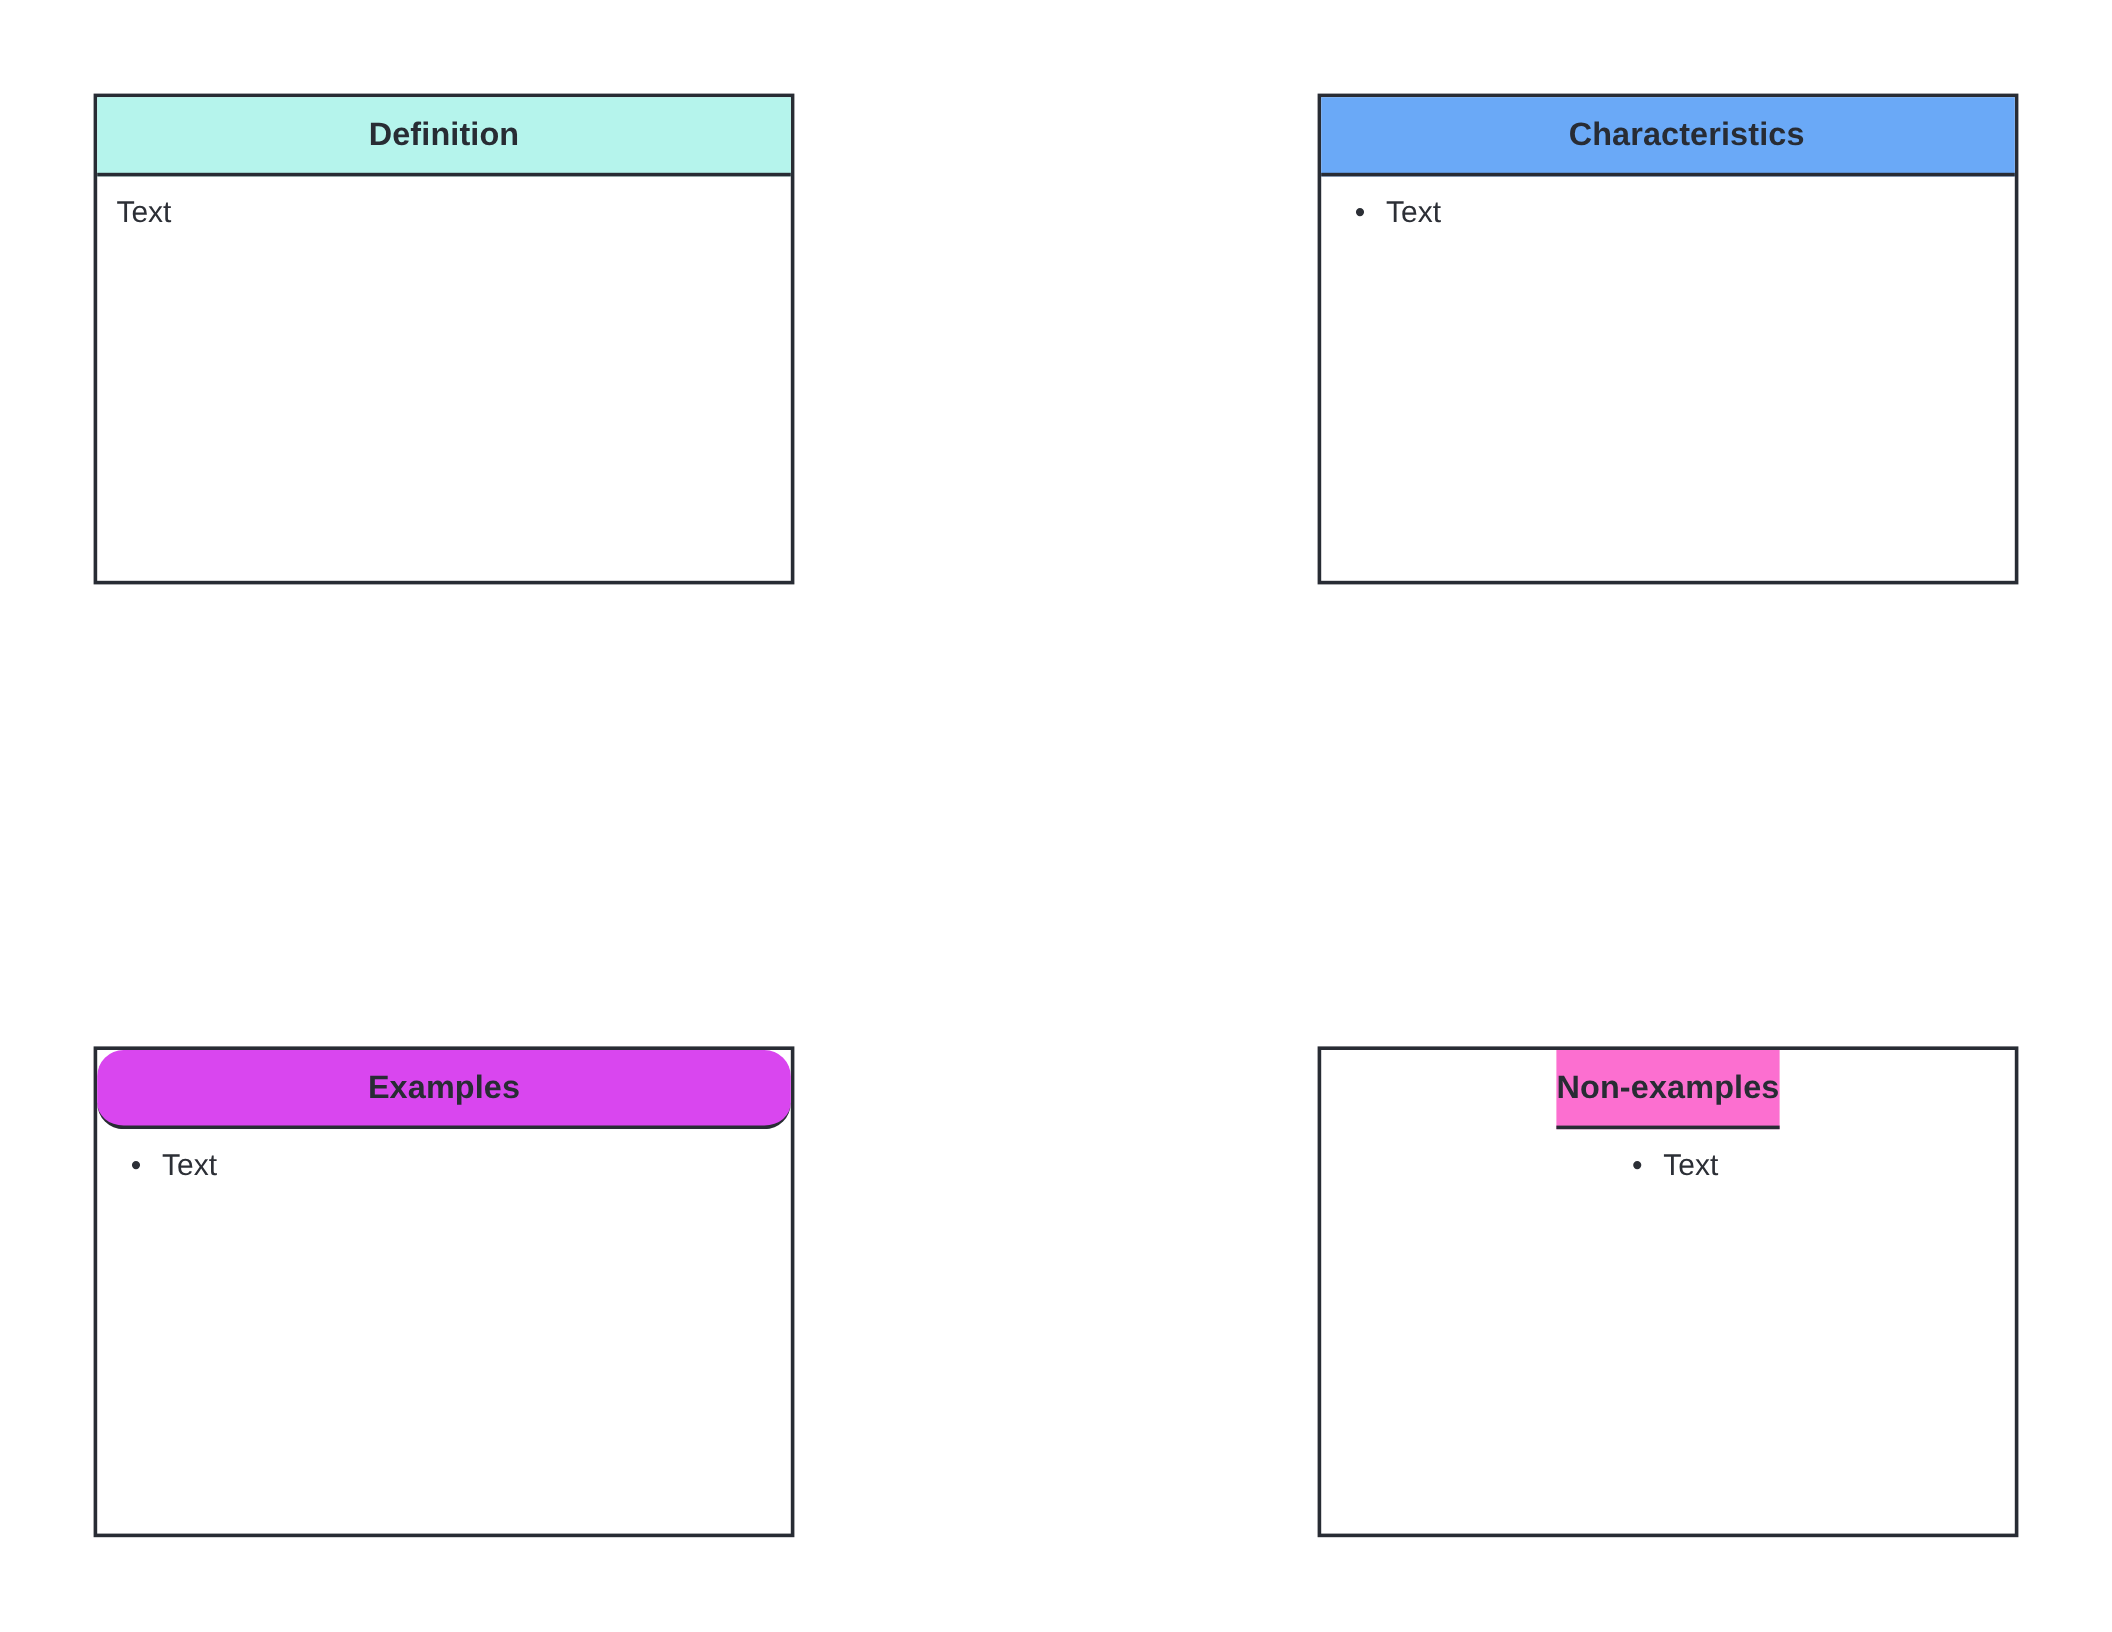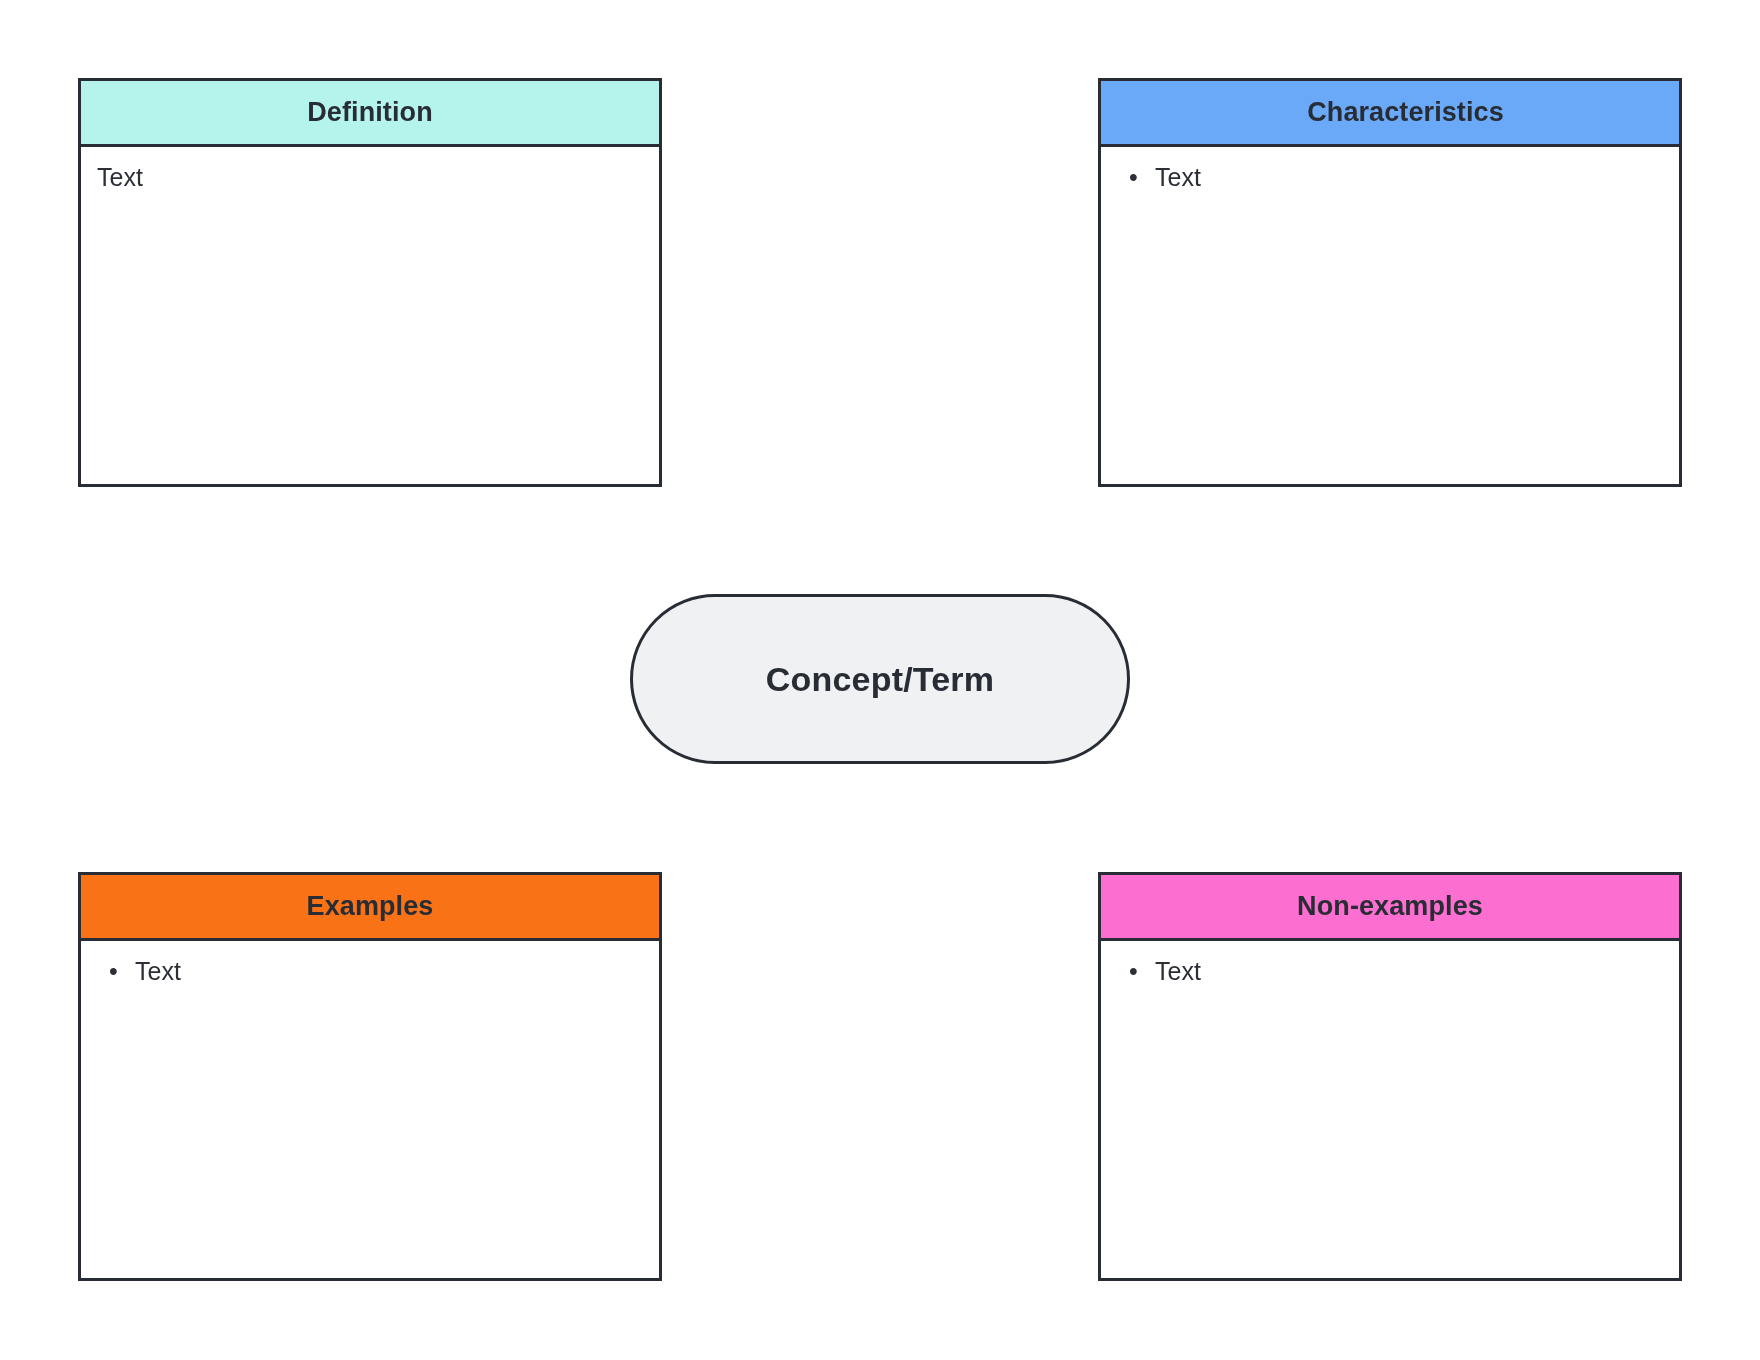--- a/index.html
+++ b/index.html
@@ -136,37 +136,34 @@
     <div class="quad-body">
       <ul class="body-list">
         <li>
           <span class="bullet-dot">•</span>
           <span class="bullet-text">Text</span>
         </li>
       </ul>
     </div>
   </div>
 
-  <div id="concept-oval" style="background-color: rgb(240, 241, 243); border-color: rgb(40, 44, 52);">
-    <span class="concept-label">Concept/Term</span>
-  </div>
 
   <div class="quad" id="quad-examples" style="border-color: rgb(40, 44, 52);">
-    <div class="quad-header" style="background-color: #f97316; border-bottom-color: rgb(40, 44, 52);">Examples</div>
+    <div class="quad-header" style="background-color: #d946ef; border-bottom-color: rgb(40, 44, 52); border-radius: 22px;">Examples</div>
     <div class="quad-body">
       <ul class="body-list">
         <li>
           <span class="bullet-dot">•</span>
           <span class="bullet-text">Text</span>
         </li>
       </ul>
     </div>
   </div>
 
-  <div class="quad" id="quad-nonexamples" style="border-color: rgb(40, 44, 52);">
+  <div class="quad" id="quad-nonexamples" style="border-color: rgb(40, 44, 52); align-items: center;">
     <div class="quad-header" style="background-color: rgb(252, 111, 208); border-bottom-color: rgb(40, 44, 52);">Non-examples</div>
     <div class="quad-body">
       <ul class="body-list">
         <li>
           <span class="bullet-dot">•</span>
           <span class="bullet-text">Text</span>
         </li>
       </ul>
     </div>
   </div>

